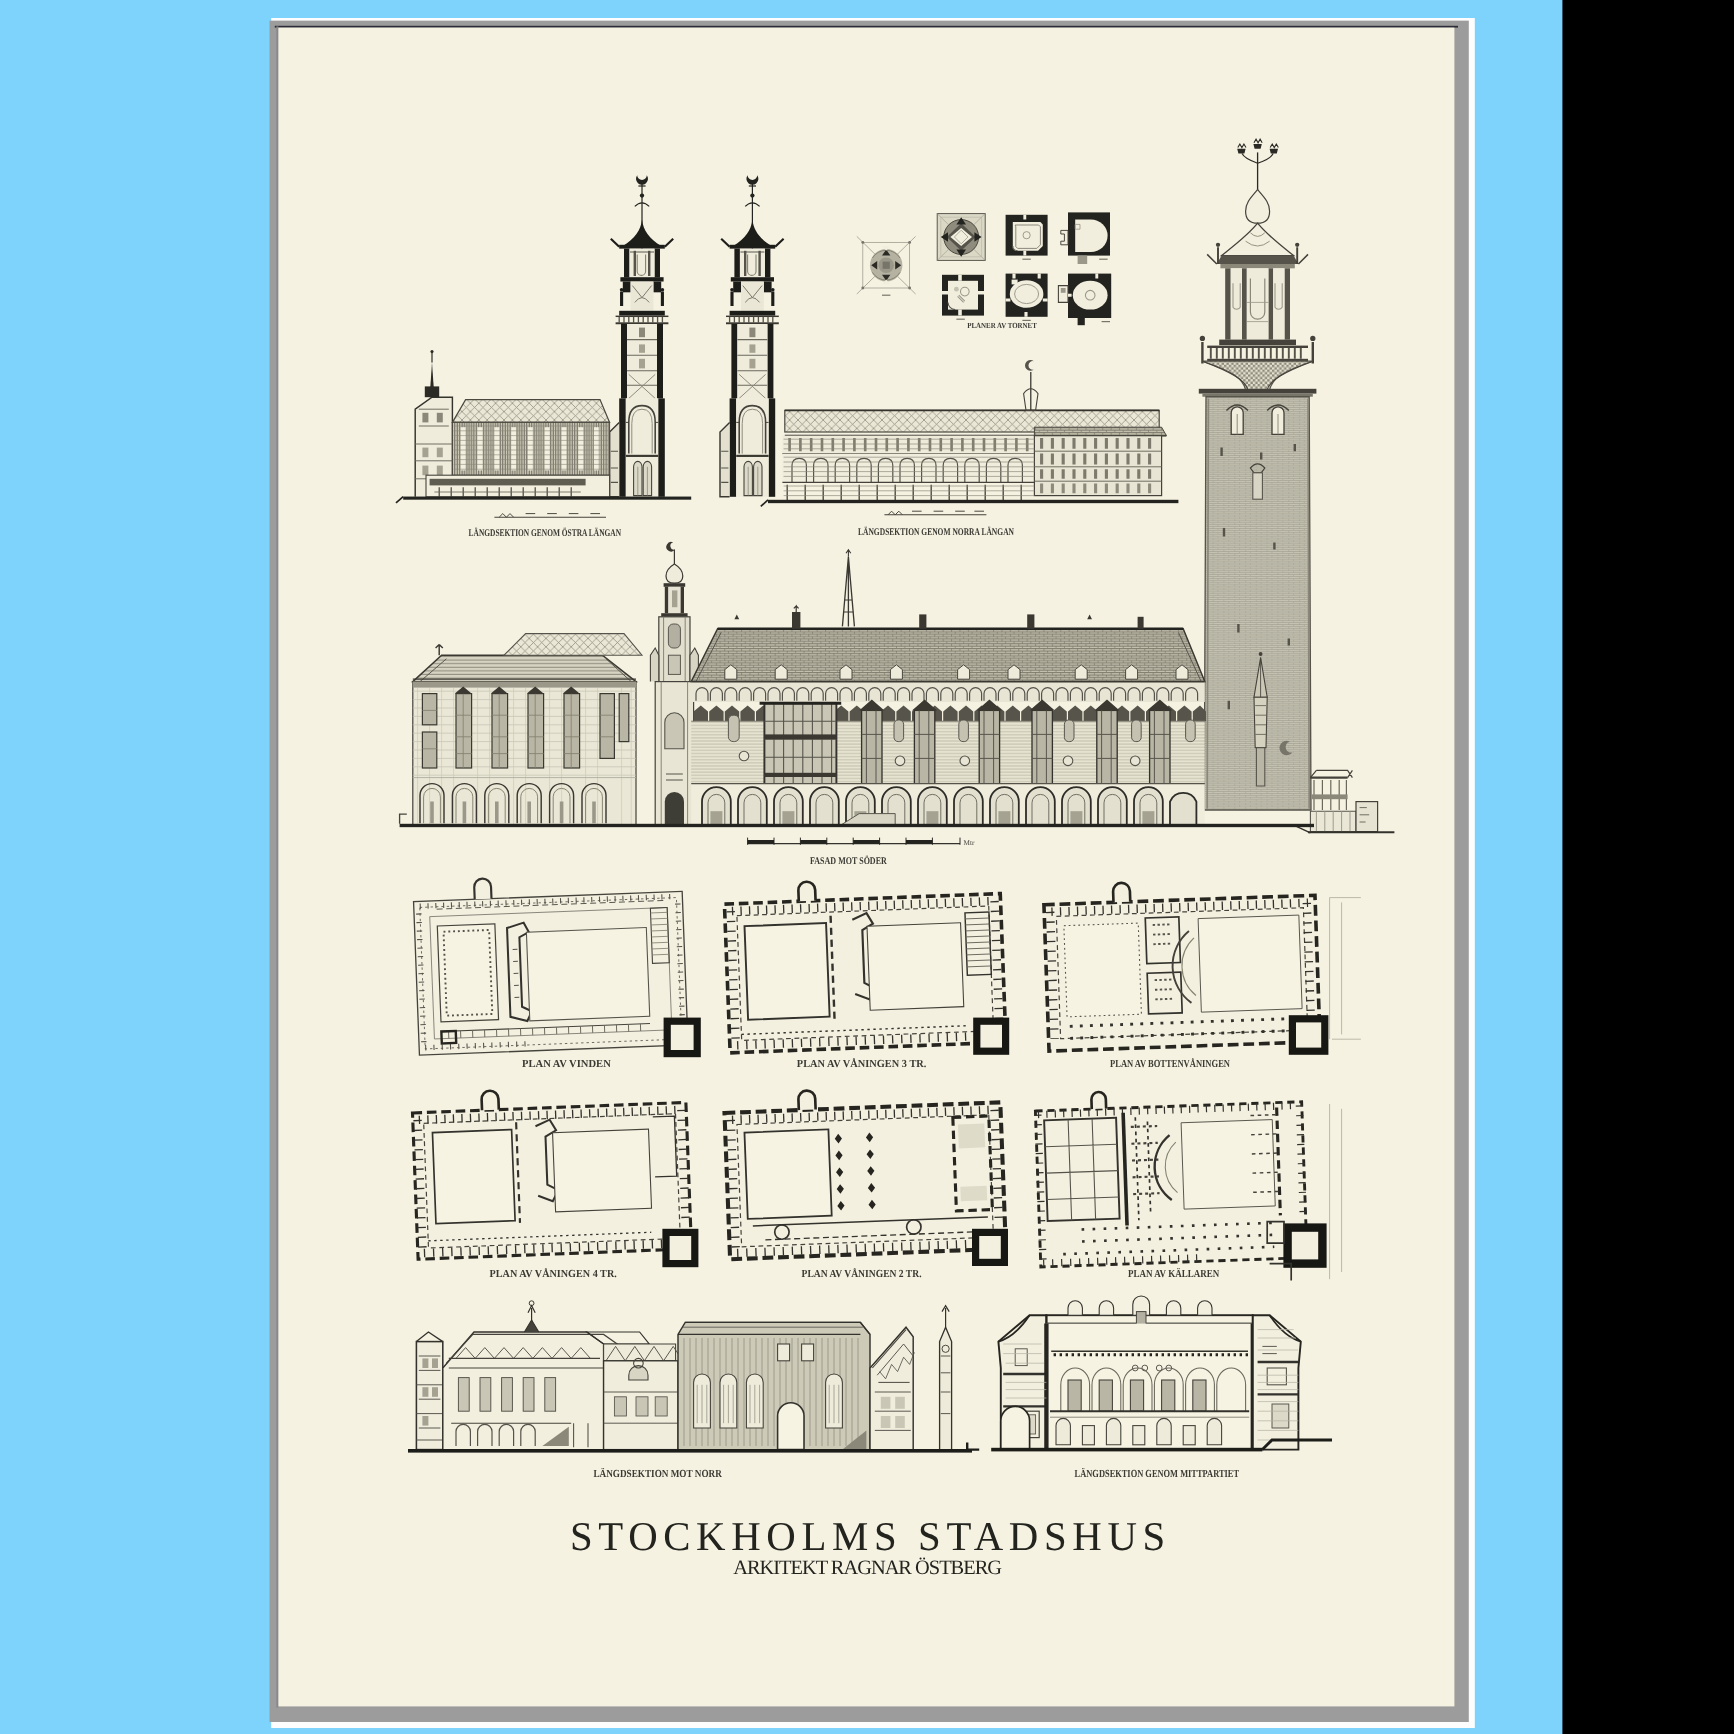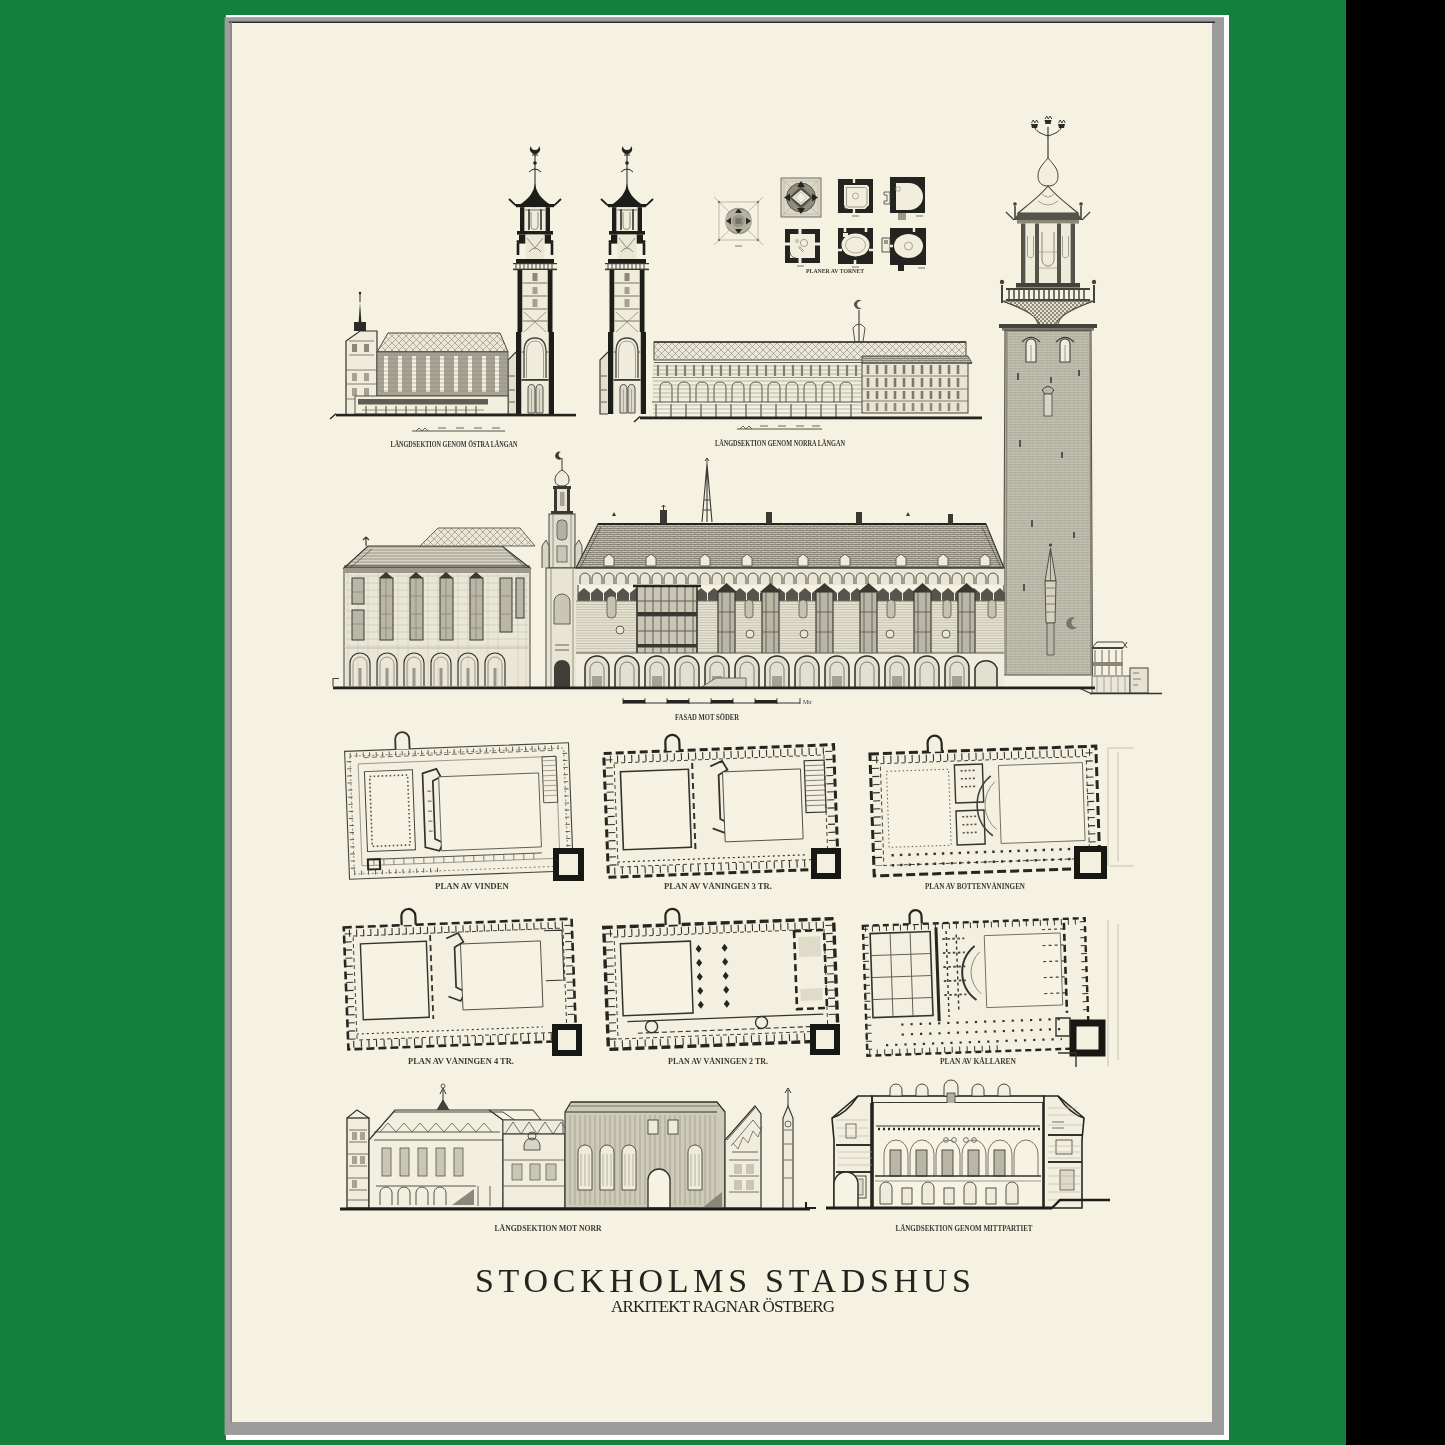--- a/index.html
+++ b/index.html
@@ -1,16 +1,16 @@
 <!DOCTYPE html>
 <html><head>
 <meta charset="utf-8">
 <style>
 html,body{margin:0;padding:0;background:#000;width:1445px;height:1445px;overflow:hidden;}
-#canvas{position:relative;width:1302px;height:1445px;background:#15803d;padding-left:44px;}
+#canvas{position:relative;width:1302px;height:1445px;background:#7dd3fc;}
 svg{position:absolute;left:0;top:0;}
 .cap{font-family:"Liberation Serif",serif;font-weight:bold;fill:#3b3a33;}
 </style>
 </head>
 <body>
 <div id="canvas">
 <svg width="1445" height="1445" viewBox="0 0 1445 1445">
 <defs>
 
 <pattern id="brick" width="7" height="4" patternUnits="userSpaceOnUse">

